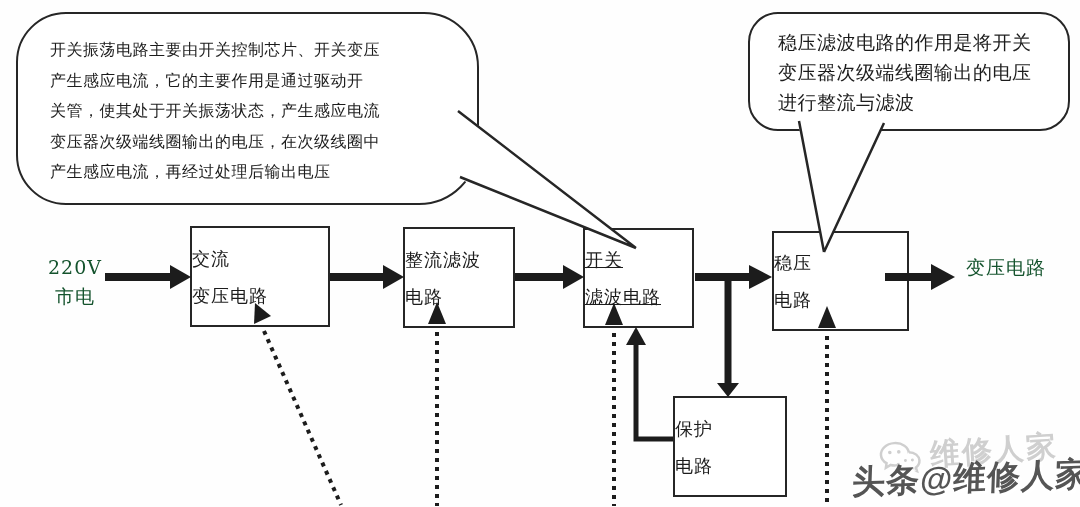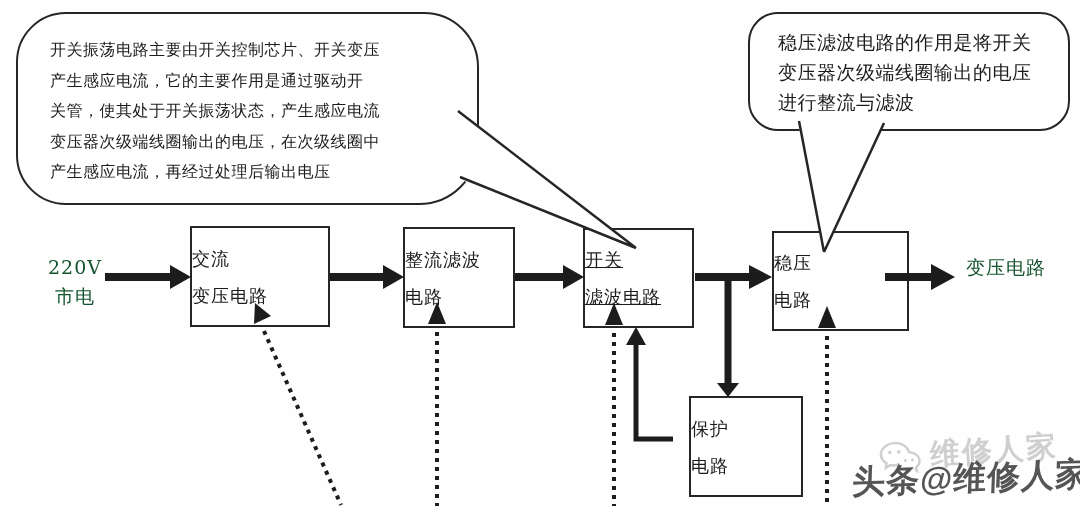--- a/index.html
+++ b/index.html
@@ -54,21 +54,21 @@
     justify-content: center;
     font-size: 18px;
     line-height: 37px;
     letter-spacing: 1px;
     text-align: center;
   }
   .fbox-ac      { left: 190px; top: 226px; width: 140px; height: 101px; }
   .fbox-rect    { left: 403px; top: 227px; width: 112px; height: 101px; }
   .fbox-switch  { left: 583px; top: 228px; width: 111px; height: 100px; text-decoration: underline; }
   .fbox-reg     { left: 772px; top: 231px; width: 137px; height: 100px; }
-  .fbox-protect { left: 673px; top: 396px; width: 114px; height: 101px; margin-left: 16px; }
+  .fbox-protect { left: 673px; top: 396px; width: 114px; height: 101px; }
 
   
   .endlabel {
     position: absolute;
     color: #14532d;
     font-size: 19px;
     line-height: 29px;
     letter-spacing: 1px;
     white-space: nowrap;
   }

